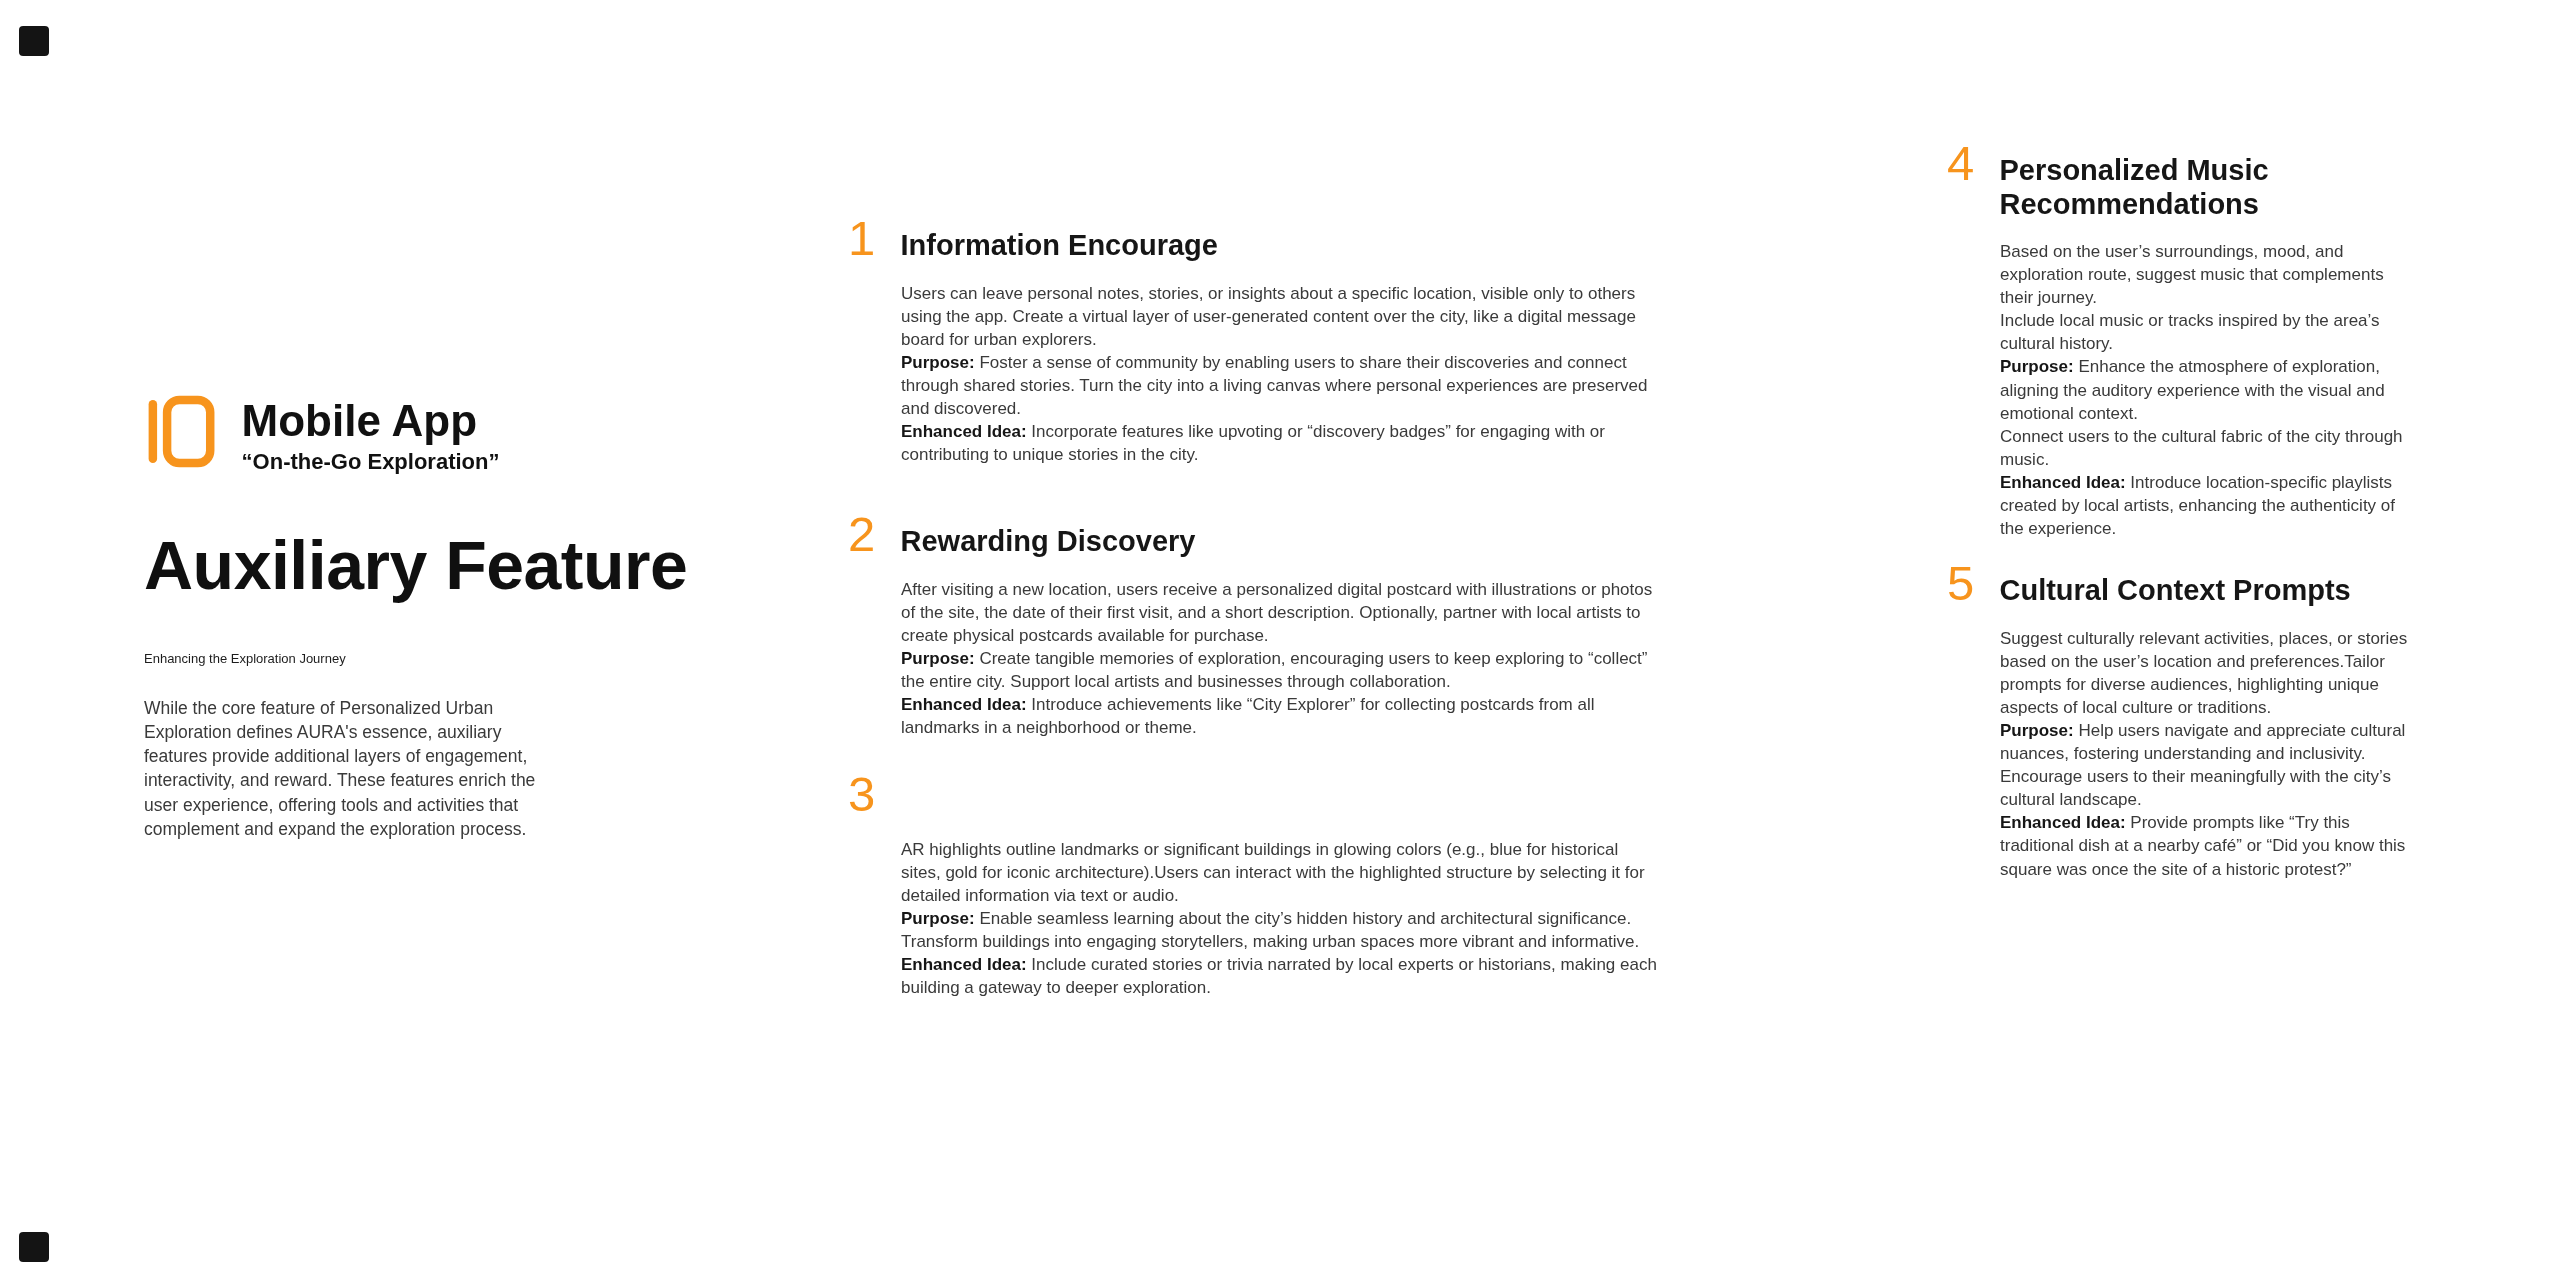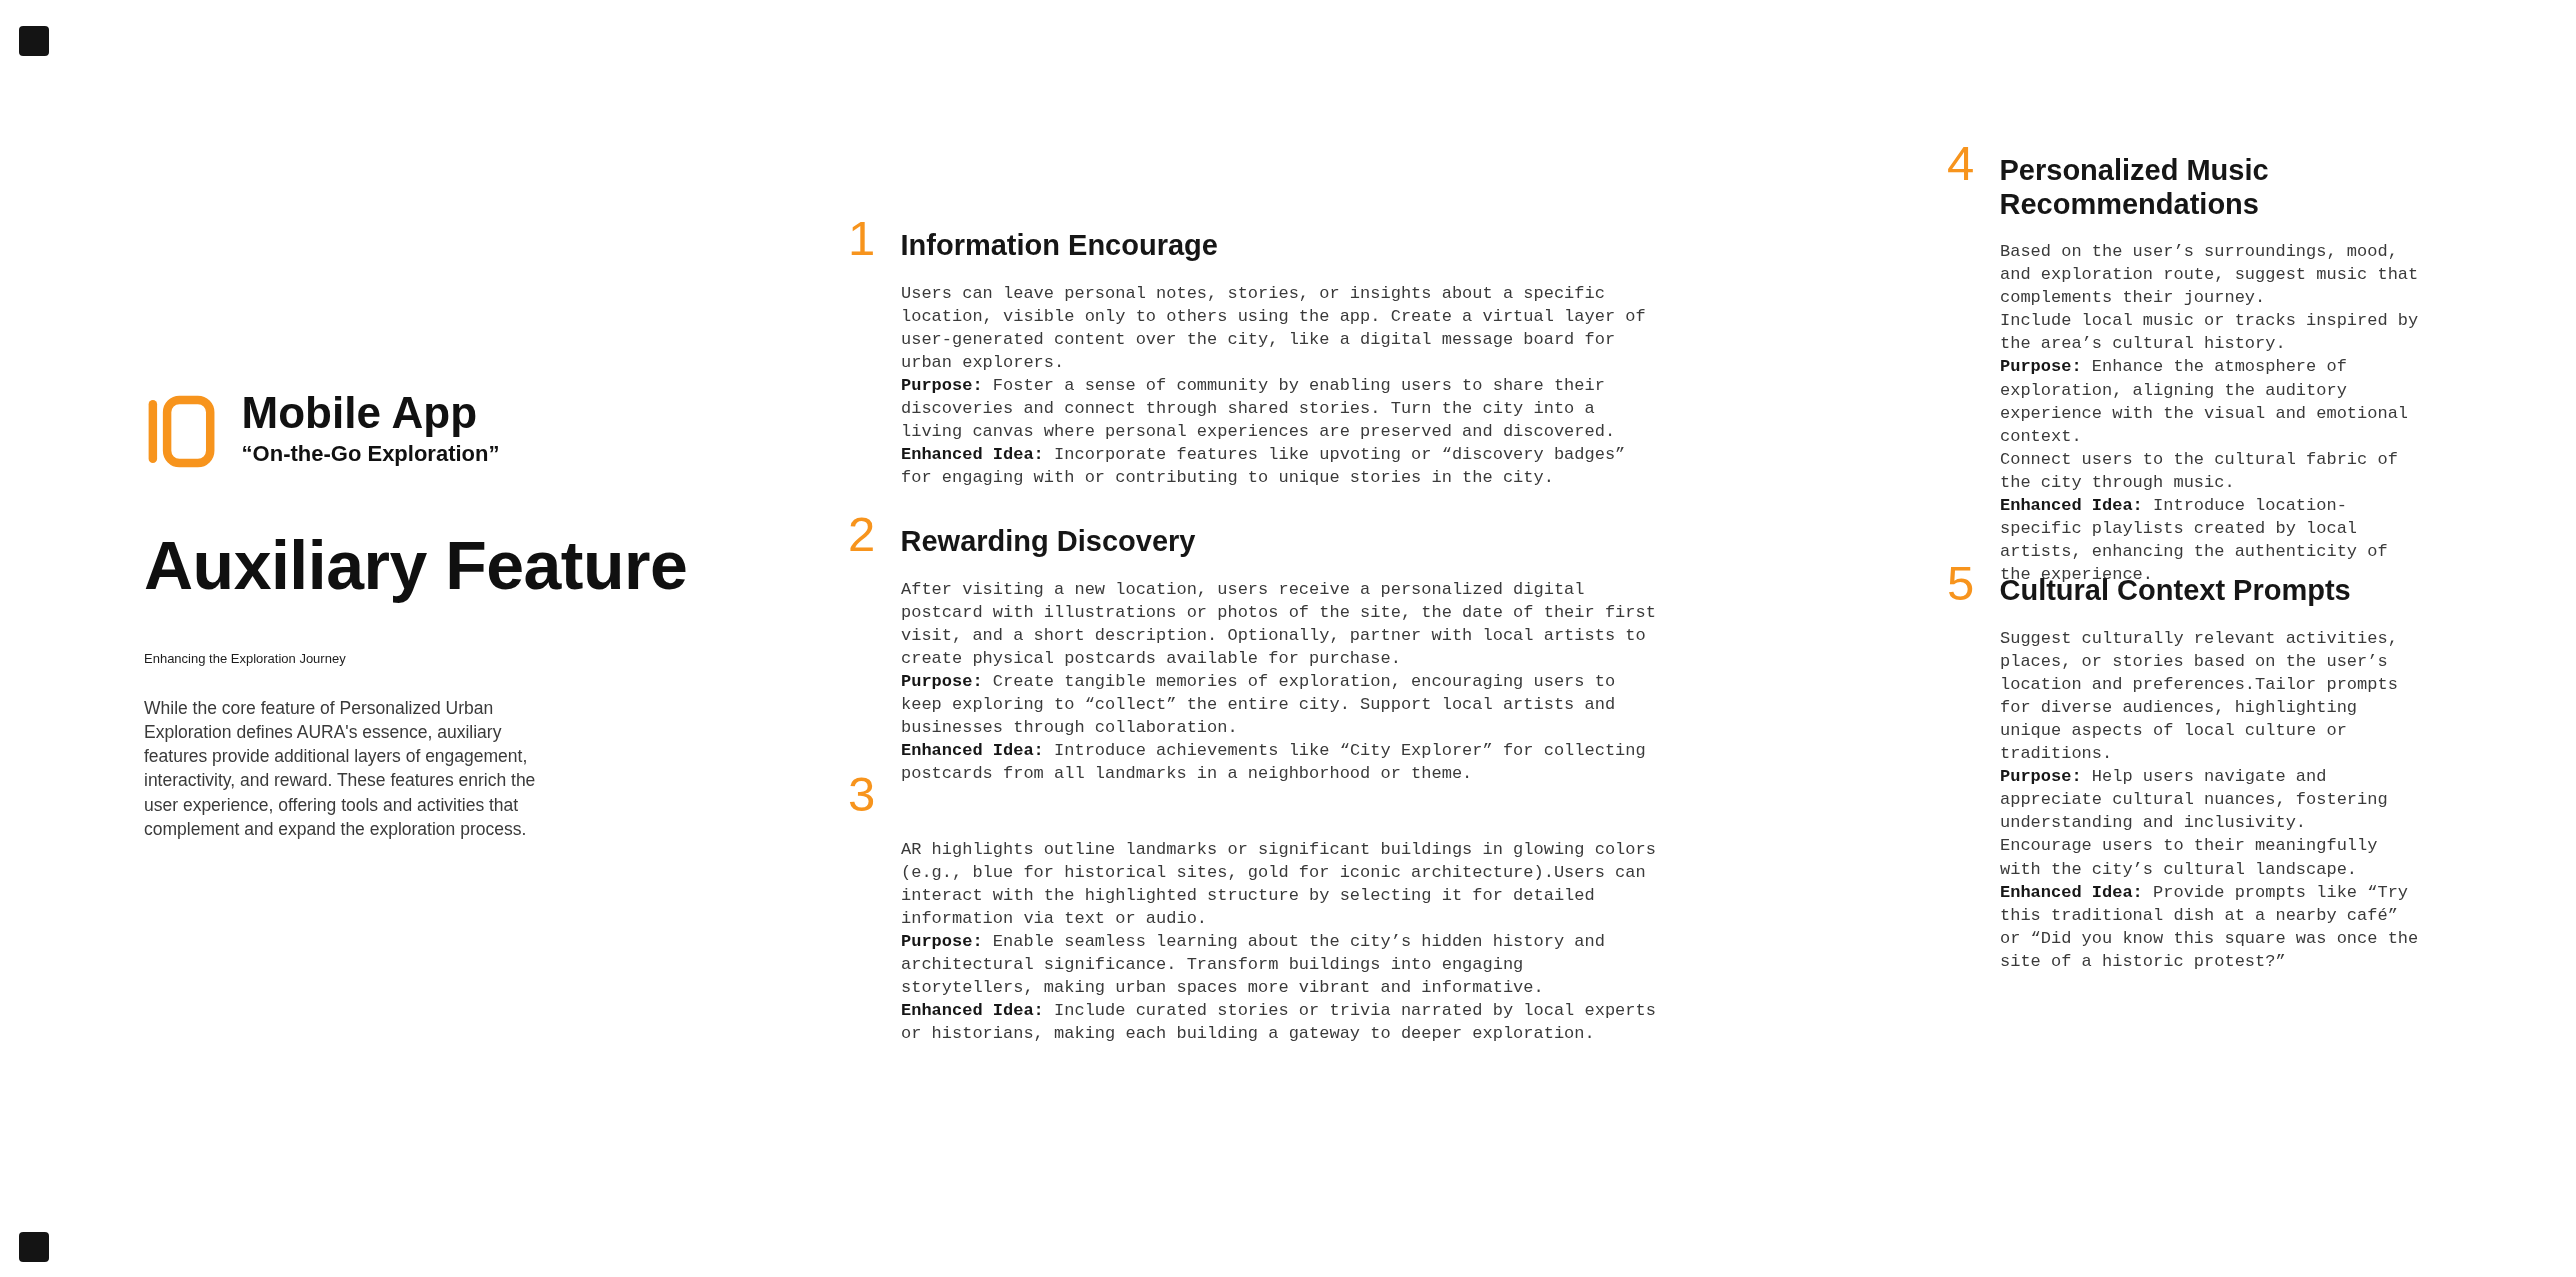--- a/index.html
+++ b/index.html
@@ -18,21 +18,21 @@
     left: 18.5px;
     width: 30px;
     height: 30px;
     background: #141414;
     border-radius: 4.1px;
   }
   .corner-mark.top { top: 26px; }
   .corner-mark.bottom { top: 1232px; }
   
   .sidebar { position: absolute; left: 144px; top: 389px; width: 433px; }
-  .logo-row { display: flex; align-items: flex-start; gap: 20.6px; }
+  .logo-row { display: flex; align-items: flex-end; gap: 20.6px; }
   .logo-icon { width: 77px; height: 85px; flex: none; }
   .app-title {
     font-size: 44px; font-weight: bold; color: #111;
     line-height: 1.08; margin: 0;
   }
   .app-subtitle {
     font-size: 22px; font-weight: bold; color: #111;
     margin-top: 5.2px; line-height: 1.1;
   }
   .side-heading {
@@ -55,21 +55,21 @@
   .feature-number {
     color: var(--accent); font-size: 49px; line-height: 1;
     min-width: 37px; flex: none;
   }
   .feature-title {
     font-size: 29px; font-weight: bold; color: var(--ink);
     line-height: 1.18; margin: 0;
   }
   .feature-body { margin-left: 53px; margin-top: 18.5px; }
   .body-block {
-    font-size: 17px; line-height: 1.36; color: var(--body); margin: 0; font-family: Liberation Mono, monospace;
+    font-size: 17px; line-height: 1.36; color: var(--body); margin: 0;
   }
   .body-block b { color: var(--ink); }
 </style>
 </head>
 <body>
 
 <div class="page">
 
   <div class="corner-mark top"></div>
   <div class="corner-mark bottom"></div>

